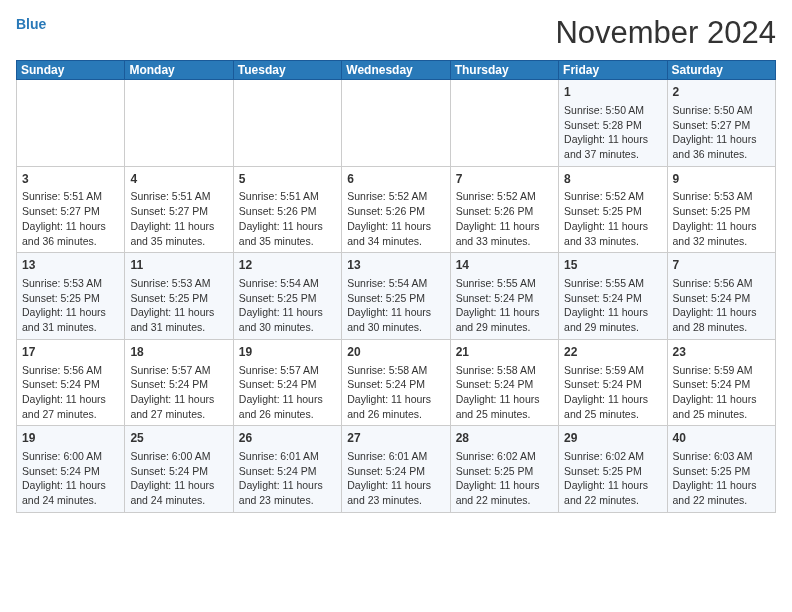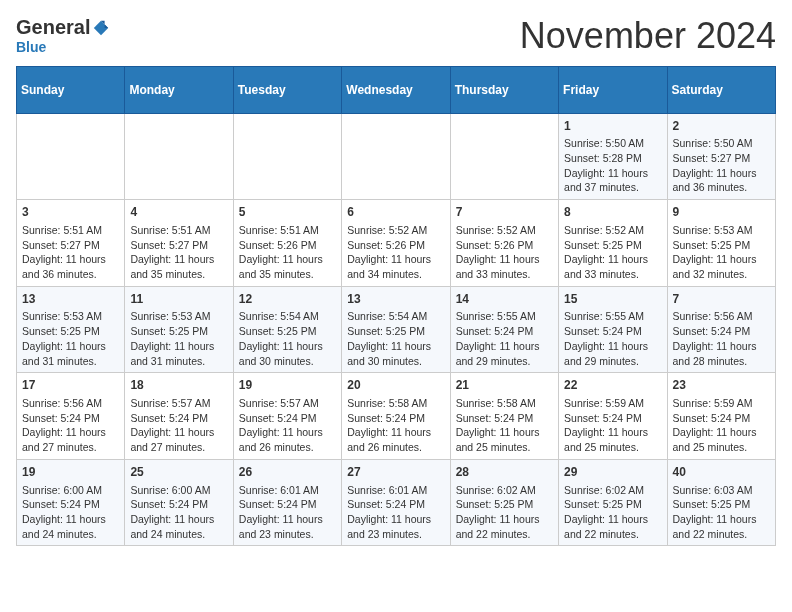--- a/index.html
+++ b/index.html
@@ -36,38 +36,38 @@
     .logo-blue { color: #2979b8; }
     .logo-icon {
       width: 18px;
       height: 18px;
       margin-left: 2px;
     }
     .title-block {
       text-align: right;
     }
     .month-title {
-      font-size: 36px;
+      font-size: 31px;
       font-weight: normal;
       color: #333;
       line-height: 1.1;
     }
     .location {
       font-size: 16px;
       color: #555;
     }
     .calendar {
       width: 100%;
       border-collapse: collapse;
       font-size: 10.5px;
     }
     .calendar thead th {
       background-color: #2979b8;
       color: #fff;
-      padding: 16px 4px;
+      padding: 2px 4px;
       text-align: left;
       font-size: 12px;
       font-weight: bold;
       border: 1px solid #1a5a99;
     }
     .calendar tbody td {
       vertical-align: top;
       padding: 4px 5px;
       border: 1px solid #ccc;
       width: calc(100% / 7);
@@ -92,27 +92,20 @@
     .empty-cell {
       background: #fff !important;
     }
   </style>
 </head>
 <body>
 
 <div class="container">
   <div class="header">
     <div class="logo">
-      <div class="logo-text">
-        <span class="logo-general">General</span>
-        <svg class="logo-icon" viewBox="0 0 20 20">
-          <polygon points="10,2 18,10 10,18 2,10" fill="#2979b8"></polygon>
-          <polygon points="10,2 18,10 14,10 14,2" fill="#1a5a99"></polygon>
-        </svg>
-      </div>
       <div style="font-size:14px;font-weight:bold;">
         <span class="logo-blue">Blue</span>
       </div>
     </div>
     <div class="title-block">
       <div class="month-title">November 2024</div>
     </div>
   </div>
 
   <table class="calendar">

